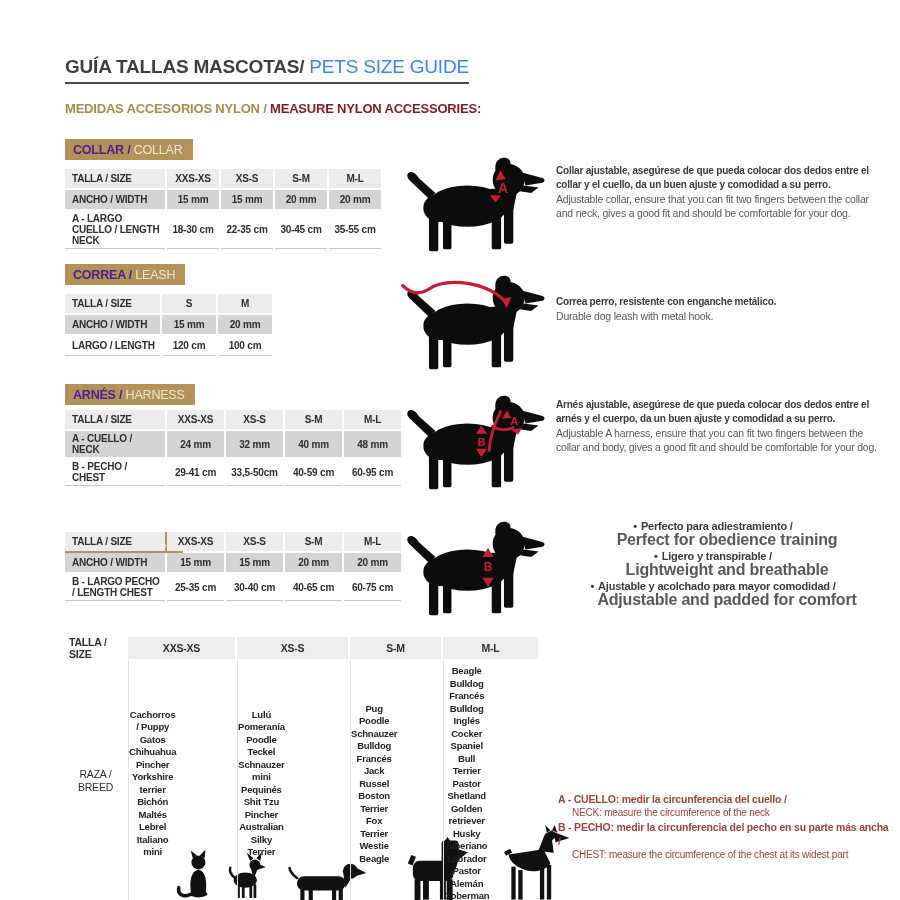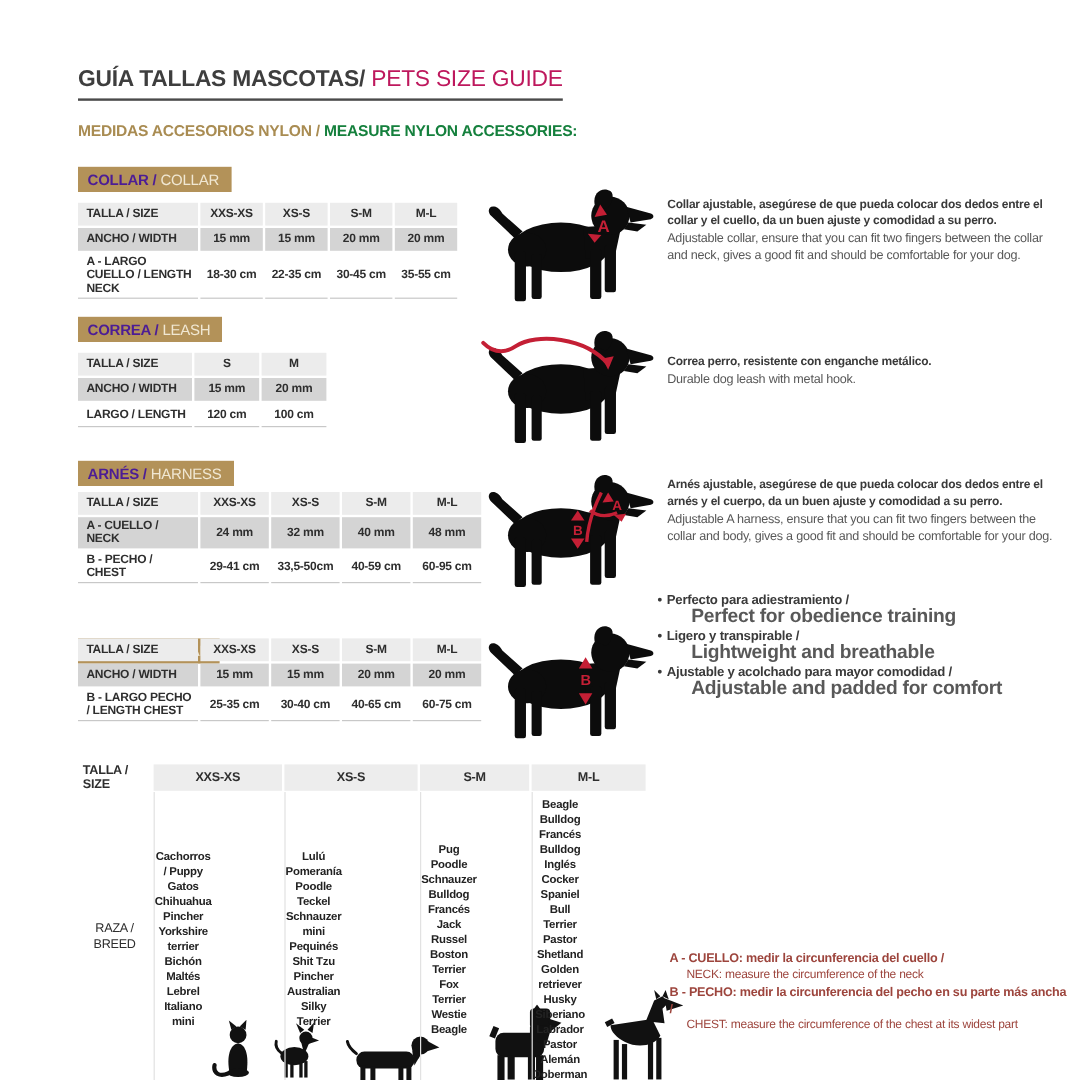--- a/index.html
+++ b/index.html
@@ -3,24 +3,24 @@
 <meta charset="utf-8">
 <style>
   html,body{margin:0;padding:0;background:#fff;}
   .page{position:relative;width:900px;height:900px;background:#fff;overflow:hidden;
         font-family:"Liberation Sans", sans-serif;letter-spacing:-0.2px;}
 
   
   .title{position:absolute;left:65px;top:55px;margin:0;font-size:19px;line-height:24px;
          display:inline-block;border-bottom:2px solid #4a4a4a;padding-bottom:3px;white-space:nowrap;}
   .t-es{font-weight:bold;color:#3e3e3e;}
-  .t-en{font-weight:400;color:#be185d;}
+  .t-en{font-weight:400;color:#3b82f6;}
   .subtitle{position:absolute;left:65px;top:101px;font-size:13px;white-space:nowrap;}
   .s-es{font-weight:bold;color:#a98c52;}
-  .s-en{font-weight:bold;color:#15803d;}
+  .s-en{font-weight:bold;color:#7f1d1d;}
 
   
   .badge{position:absolute;left:65px;background:#b39259;color:#fff;padding:4px 10px 3px 8px;
          font-size:12.5px;white-space:nowrap;}
   .b-es{font-weight:bold;color:#4c1d95;}
   .b-en{font-weight:400;color:#f0e7d2;}
 
   
   .stable{position:absolute;display:grid;gap:2px;font-size:10px;}
   .stable .cell{display:flex;align-items:center;font-weight:bold;color:#2e2e2e;
@@ -33,21 +33,21 @@
 
   
   .dog{position:absolute;width:150px;height:105px;}
 
   
   .desc{position:absolute;width:330px;}
   .d-es{font-weight:bold;font-size:10px;line-height:14px;color:#3a3a3a;}
   .d-en{font-weight:400;font-size:10.5px;line-height:14px;color:#585858;}
 
   
-  .bullets{position:absolute;left:548px;top:493px;width:330px;}
+  .bullets{position:absolute;left:548px;top:519px;width:330px;text-align:center;}
   .bullet{font-weight:bold;font-size:11px;line-height:14px;color:#3a3a3a;}
   .bullet .dot{margin-right:4px;}
   .bullet-en{font-weight:700;font-size:16px;line-height:14px;color:#585858;padding-left:8px;margin-bottom:2px;margin-left:20px;}
 
   
   .breedtable{position:absolute;left:65px;top:637px;width:473px;font-size:10.5px;}
   .bt-head{display:grid;grid-template-columns:61px 107px 111px 91px 95px;gap:2px;}
   .bt-hcell{background:#ededed;display:flex;align-items:center;justify-content:center;
             font-weight:bold;color:#2e2e2e;height:22px;}
   .bt-hcell.first{background:transparent;justify-content:flex-start;padding-left:4px;}

